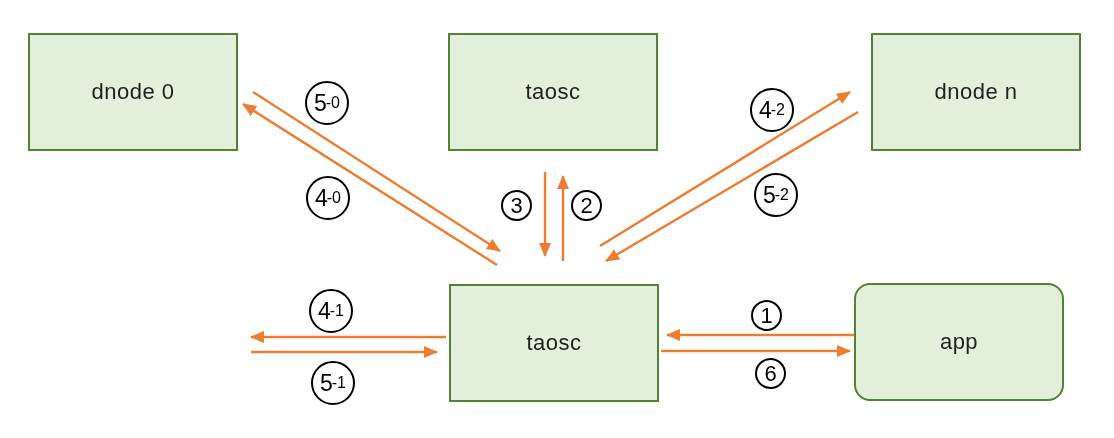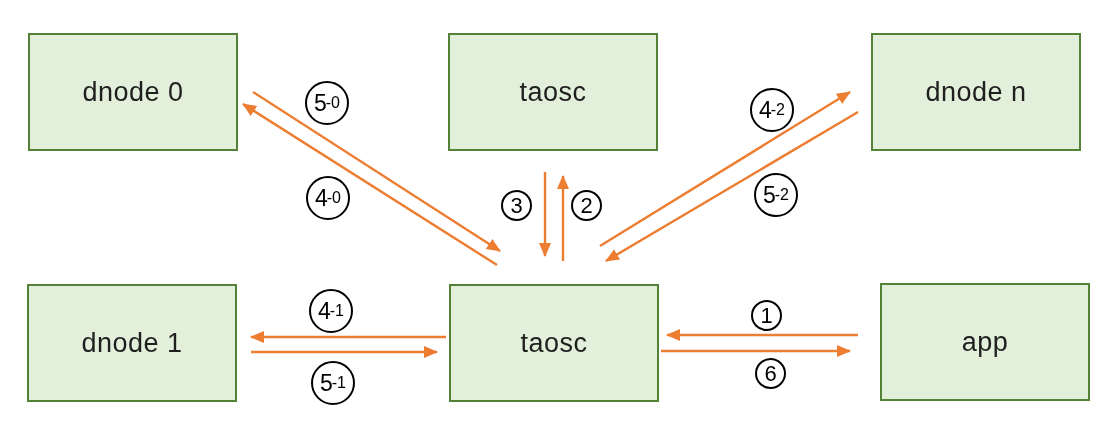--- a/index.html
+++ b/index.html
@@ -27,21 +27,21 @@
     width: 210px;
     height: 118px;
     background: #e2efda;
     border: 2.5px solid #538135;
     box-sizing: border-box;
     display: flex;
     align-items: center;
     justify-content: center;
   }
   .node-label {
-    font-size: 27px;
+    font-size: 22px;
     color: #1f1f1f;
     letter-spacing: 0.5px;
     white-space: nowrap;
   }
   .badge {
     position: absolute;
     background: #ffffff;
     border: 2.3px solid #000000;
     border-radius: 50%;
     box-sizing: border-box;
@@ -88,27 +88,24 @@
 
   <div class="node" style="left:28px;  top:33px;">
     <span class="node-label">dnode 0</span>
   </div>
   <div class="node" style="left:448px; top:33px;">
     <span class="node-label">taosc</span>
   </div>
   <div class="node" style="left:871px; top:33px;align-items:center;">
     <span class="node-label">dnode n</span>
   </div>
-  <div class="node" style="left:27px;  top:284px;">
-    <span class="node-label">dnode 1</span>
-  </div>
   <div class="node" style="left:449px; top:284px;text-align:center;">
     <span class="node-label">taosc</span>
   </div>
-  <div class="node" style="left:880px; top:283px;">
+  <div class="node" style="left:854px; top:283px;border-radius:16px;">
     <span class="node-label">app</span>
   </div>
 
   <div class="badge d44" style="left:305px; top:81px;">
     <span class="bm">5</span>
       <span class="bs">-0</span>
   </div>
   <div class="badge d44" style="left:306px; top:176px;">
     <span class="bm">4</span>
       <span class="bs">-0</span>

